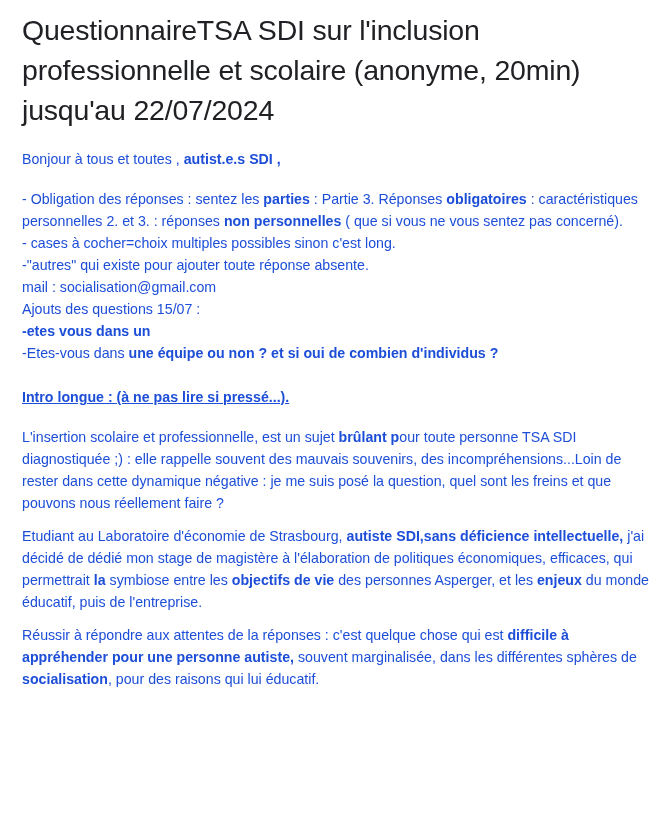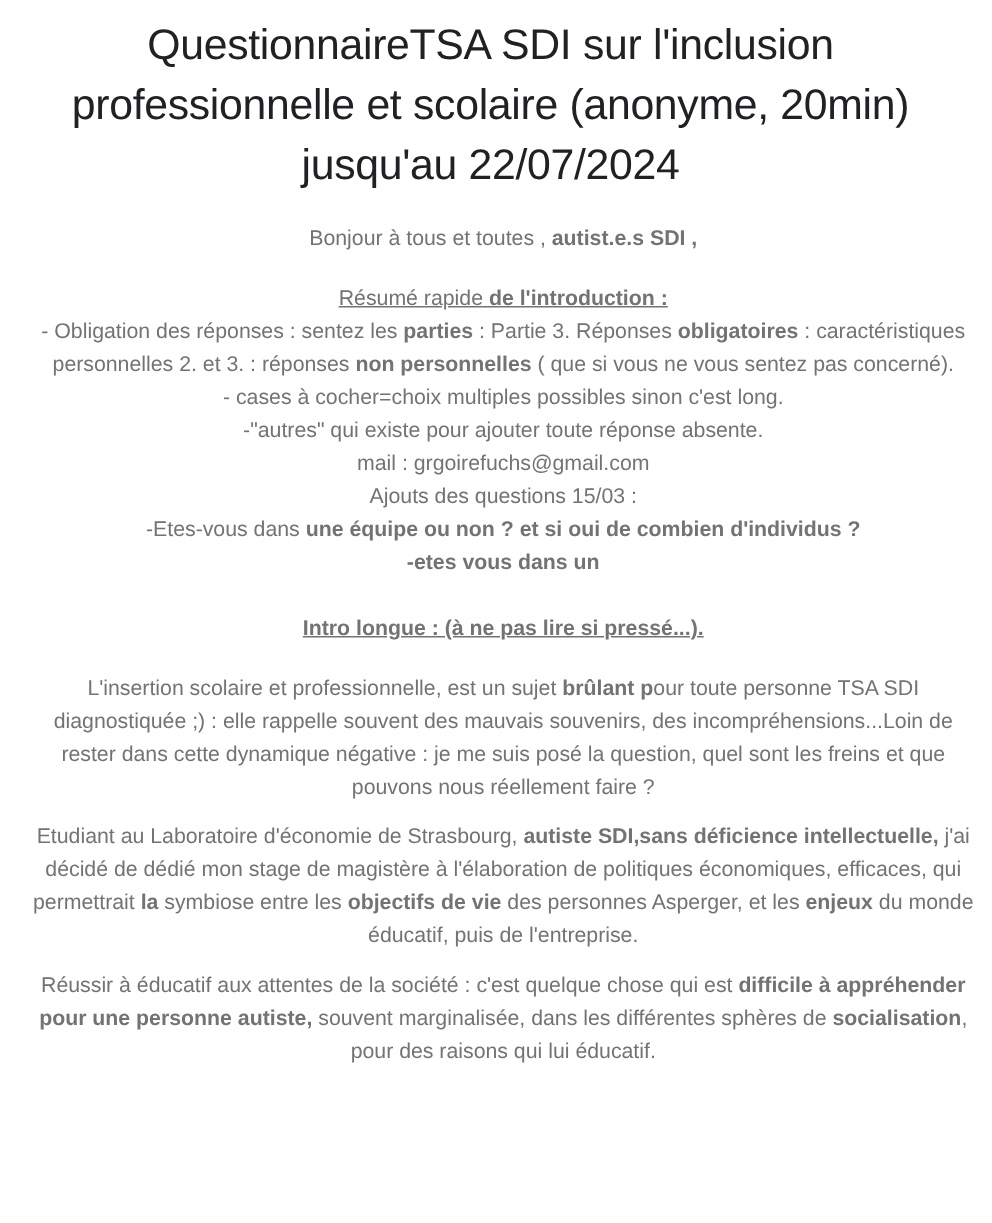--- a/index.html
+++ b/index.html
@@ -11,35 +11,34 @@
     width: 661px;
     height: 815px;
     font-family: "Liberation Sans", sans-serif;
     color: #202124;
     overflow: hidden;
   }
   .page {
     width: 661px;
     box-sizing: border-box;
     padding: 10px 12px 0 22px;
-    text-align: center;
   }
   .doc-title {
     font-size: 28.5px;
     line-height: 40px;
     font-weight: 400;
     color: #202124;
     letter-spacing: -0.2px;
     margin: 0 0 18px 0;
     max-width: 610px;
   }
   .para {
     font-size: 14.2px;
     line-height: 22px;
-    color: #737373;
+    color: #1d4ed8;
     margin: 0;
   }
   .gap-sm { height: 11px; }
   .gap-md { height: 18px; }
   .gap-lg { height: 22px; }
   b { font-weight: 700; }
   u { text-decoration: underline; }
 </style>
 </head>
 <body>
@@ -47,39 +46,36 @@
 <div class="page">
 
   <h1 class="doc-title">QuestionnaireTSA SDI sur l'inclusion professionnelle et scolaire (anonyme, 20min) jusqu'au 22/07/2024</h1>
 
   <p class="para">
     <span>Bonjour à tous et toutes , </span><b>autist.e.s SDI ,</b>
   </p>
 
   <div class="gap-md"></div>
 
-  <p class="para">
-    <u><span>Résumé rapide</span><b>  de l'introduction  :</b></u>
-  </p>
 
   <p class="para">
     <span>- Obligation des réponses : sentez les </span><b>parties</b><span> : Partie 3. Réponses </span><b>obligatoires</b><span> : caractéristiques personnelles  2. et 3. : réponses </span><b>non personnelles</b><span> ( que si vous ne vous sentez pas concerné).</span>
   </p>
 
   <p class="para">- cases à cocher=choix multiples possibles sinon c'est long.</p>
   <p class="para">-"autres" qui existe pour ajouter toute réponse absente.</p>
-  <p class="para">mail : grgoirefuchs@gmail.com</p>
-  <p class="para">Ajouts des questions 15/03  :</p>
+  <p class="para">mail : socialisation@gmail.com</p>
+  <p class="para">Ajouts des questions 15/07  :</p>
+
+  <p class="para">
+    <b>-etes vous dans un</b>
+  </p>
 
   <p class="para">
     <span>-Etes-vous dans </span><b>une équipe ou non ? et si oui de combien d'individus  ?</b>
-  </p>
-
-  <p class="para">
-    <b>-etes vous dans un</b>
   </p>
 
   <div class="gap-lg"></div>
 
   <p class="para">
     <b><u>Intro longue : (à ne pas lire si pressé...).</u></b>
   </p>
 
   <div class="gap-md"></div>
 
@@ -89,16 +85,16 @@
 
   <div class="gap-sm"></div>
 
   <p class="para">
     <span>Etudiant au Laboratoire d'économie de Strasbourg, </span><b>autiste SDI,sans déficience intellectuelle,</b><span>  j'ai décidé de dédié mon stage de magistère à l'élaboration de politiques économiques, efficaces, qui permettrait </span><b>la</b><span> symbiose entre les </span><b>objectifs de vie</b><span> des personnes Asperger, et les </span><b>enjeux</b><span> du monde éducatif, puis de l'entreprise.</span>
   </p>
 
   <div class="gap-sm"></div>
 
   <p class="para">
-    <span>Réussir à éducatif aux attentes de la société : c'est quelque chose qui est </span><b>difficile à appréhender pour une personne autiste,</b><span> souvent marginalisée, dans les différentes sphères de </span><b>socialisation</b><span>, pour des raisons qui lui éducatif.</span>
+    <span>Réussir à répondre aux attentes de la réponses : c'est quelque chose qui est </span><b>difficile à appréhender pour une personne autiste,</b><span> souvent marginalisée, dans les différentes sphères de </span><b>socialisation</b><span>, pour des raisons qui lui éducatif.</span>
   </p>
 
 </div>
 
 </body></html>

